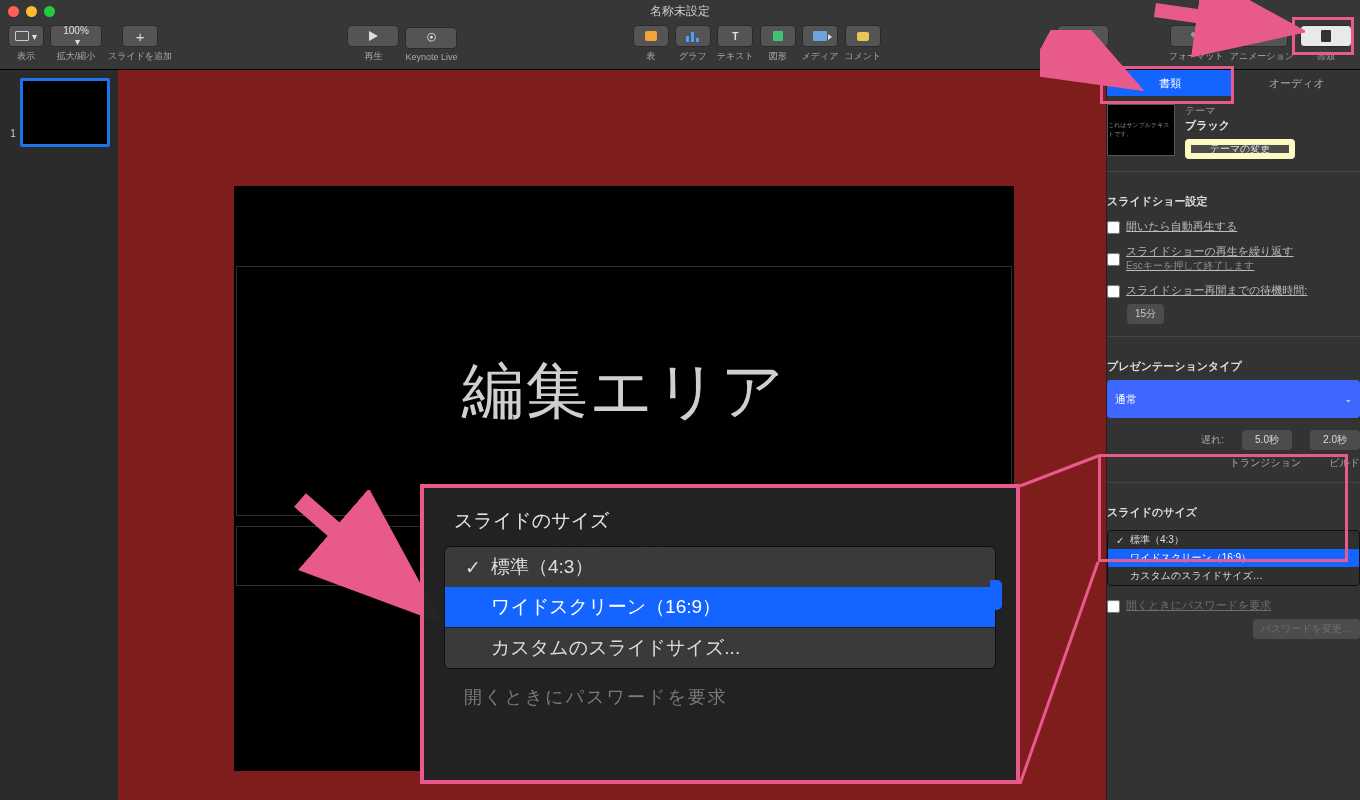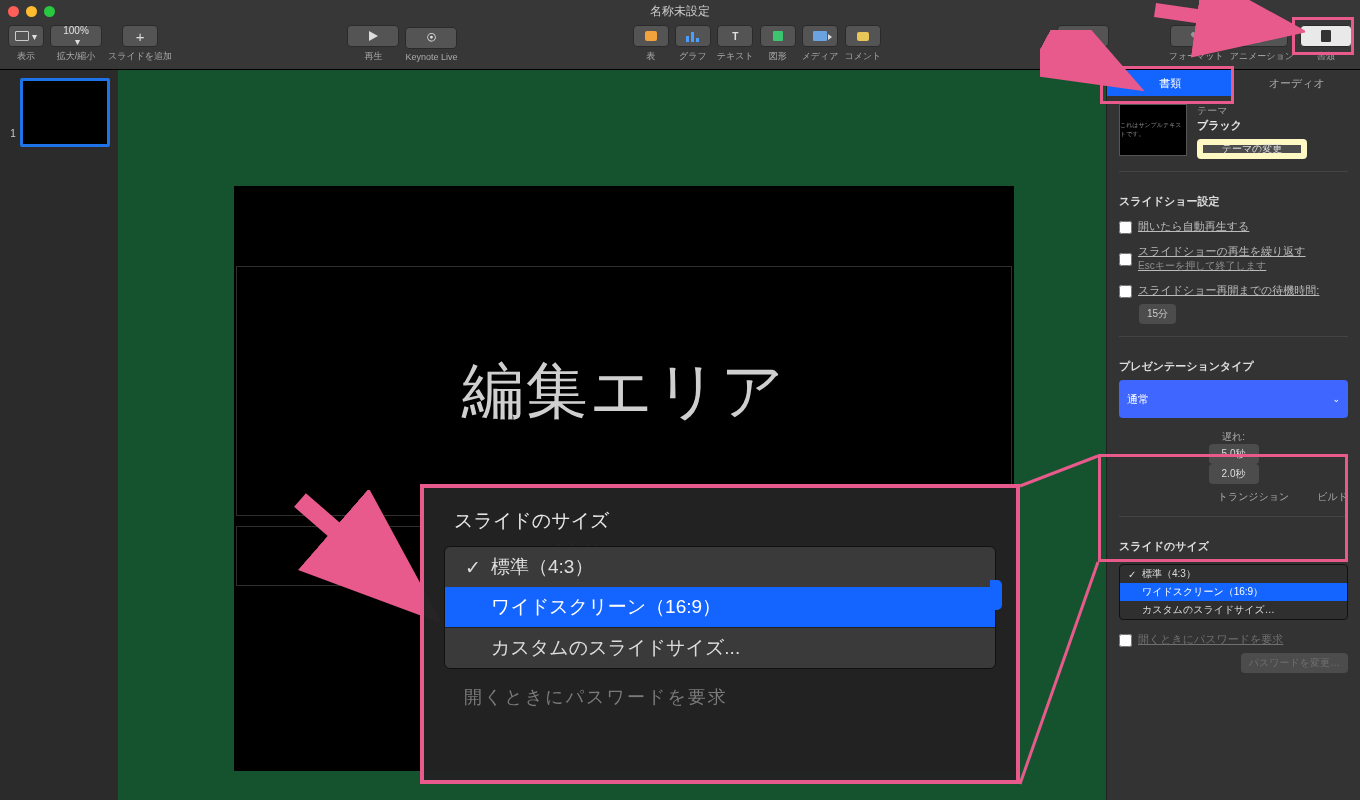--- a/index.html
+++ b/index.html
@@ -45,33 +45,33 @@
 .i-anim:before{content:"⟫";font-size:12px;color:#ccc;}
 .i-view{width:14px;height:10px;border:1px solid #ccc;border-radius:1px;}
 .i-plus{font-size:15px;color:#ddd;line-height:1;}
 
 #main{display:flex;height:calc(800px - 70px);}
 #slidepanel{width:118px;background:#2b2b2b;padding:8px;}
 .slide-thumb-row{display:flex;align-items:flex-start;gap:4px;}
 .slide-num{font-size:10px;color:#ccc;width:8px;text-align:right;padding-top:50px;}
 .slide-thumb{width:92px;height:69px;background:#000;border:3px solid #1f73e8;border-radius:2px;}
 
-#canvas{flex:1;background:#14532d;position:relative;display:flex;align-items:flex-start;justify-content:center;}
+#canvas{flex:1;background:#7f1d1d;position:relative;display:flex;align-items:flex-start;justify-content:center;}
 .slide{position:absolute;left:116px;top:116px;width:780px;height:585px;background:#000;}
 .text-box{position:absolute;border:1px solid rgba(255,255,255,.18);display:flex;align-items:center;justify-content:center;}
 .tx1{left:2px;top:80px;width:776px;height:250px;}
 .tx1 span{font-size:62px;color:#cfcfcf;letter-spacing:2px;}
 .tx2{left:2px;top:340px;width:776px;height:60px;}
 .tx2 span{font-size:28px;color:#cfcfcf;}
 
 #inspector{width:254px;background:#333;border-left:1px solid #222;display:flex;flex-direction:column;font-size:11px;}
 .insp-tabs{display:flex;height:26px;}
 .insp-tab{flex:1;display:flex;align-items:center;justify-content:center;background:#333;color:#aaa;font-size:11px;}
 .insp-tab.selected{background:#1464ff;color:#fff;}
-.insp-body{padding:8px 12px;display:flex;flex-direction:column;gap:6px;overflow:hidden;}
+.insp-body{padding:8px 0;display:flex;flex-direction:column;gap:6px;overflow:hidden;}
 .theme-row{display:flex;gap:10px;align-items:flex-start;}
 .theme-thumb{width:68px;height:52px;background:#000;border:1px solid #555;font-size:6px;color:#888;display:flex;flex-direction:column;align-items:center;justify-content:center;gap:2px;}
 .theme-meta{flex:1;}
 .theme-meta .small{font-size:10px;color:#999;}
 .theme-meta .name{font-size:11px;color:#e5e5e5;font-weight:600;}
 .insp-btn{background:#4c4c4c;border:6px solid #fef9c3;border-radius:4px;height:20px;display:flex;align-items:center;justify-content:center;color:#ddd;font-size:10px;}
 .section-title{font-size:11px;color:#ddd;margin-top:10px;font-weight:600;}
 .check-row{display:flex;align-items:center;gap:6px;margin-top:4px;color:#bbb;text-decoration:underline;}
 .check-row input{margin-top:1px;}
 .check-row .sub{display:block;font-size:10px;color:#8f8f8f;}
@@ -291,21 +291,21 @@
       <div class="row" style="margin-left:20px;">
           <span class="pill">15分</span>
         </div>
 
       <hr class="sep">
       <div class="section-title">プレゼンテーションタイプ</div>
       <div class="select" style="background:#3f66ff;">
           <span>通常</span>
           <span class="chev">⌄</span>
         </div>
-      <div class="row" style="justify-content:flex-end;gap:0;margin-top:6px;flex-direction:column;">
+      <div class="row" style="justify-content:flex-end;gap:18px;margin-top:6px;">
         <span class="lbl">遅れ:</span>
         <span class="num-box">5.0秒</span>
         <span class="num-box">2.0秒</span>
       </div>
       <div class="row" style="justify-content:flex-end;gap:28px;">
         <span class="lbl">トランジション</span>
         <span class="lbl">ビルド</span>
       </div>
 
       <hr class="sep">

